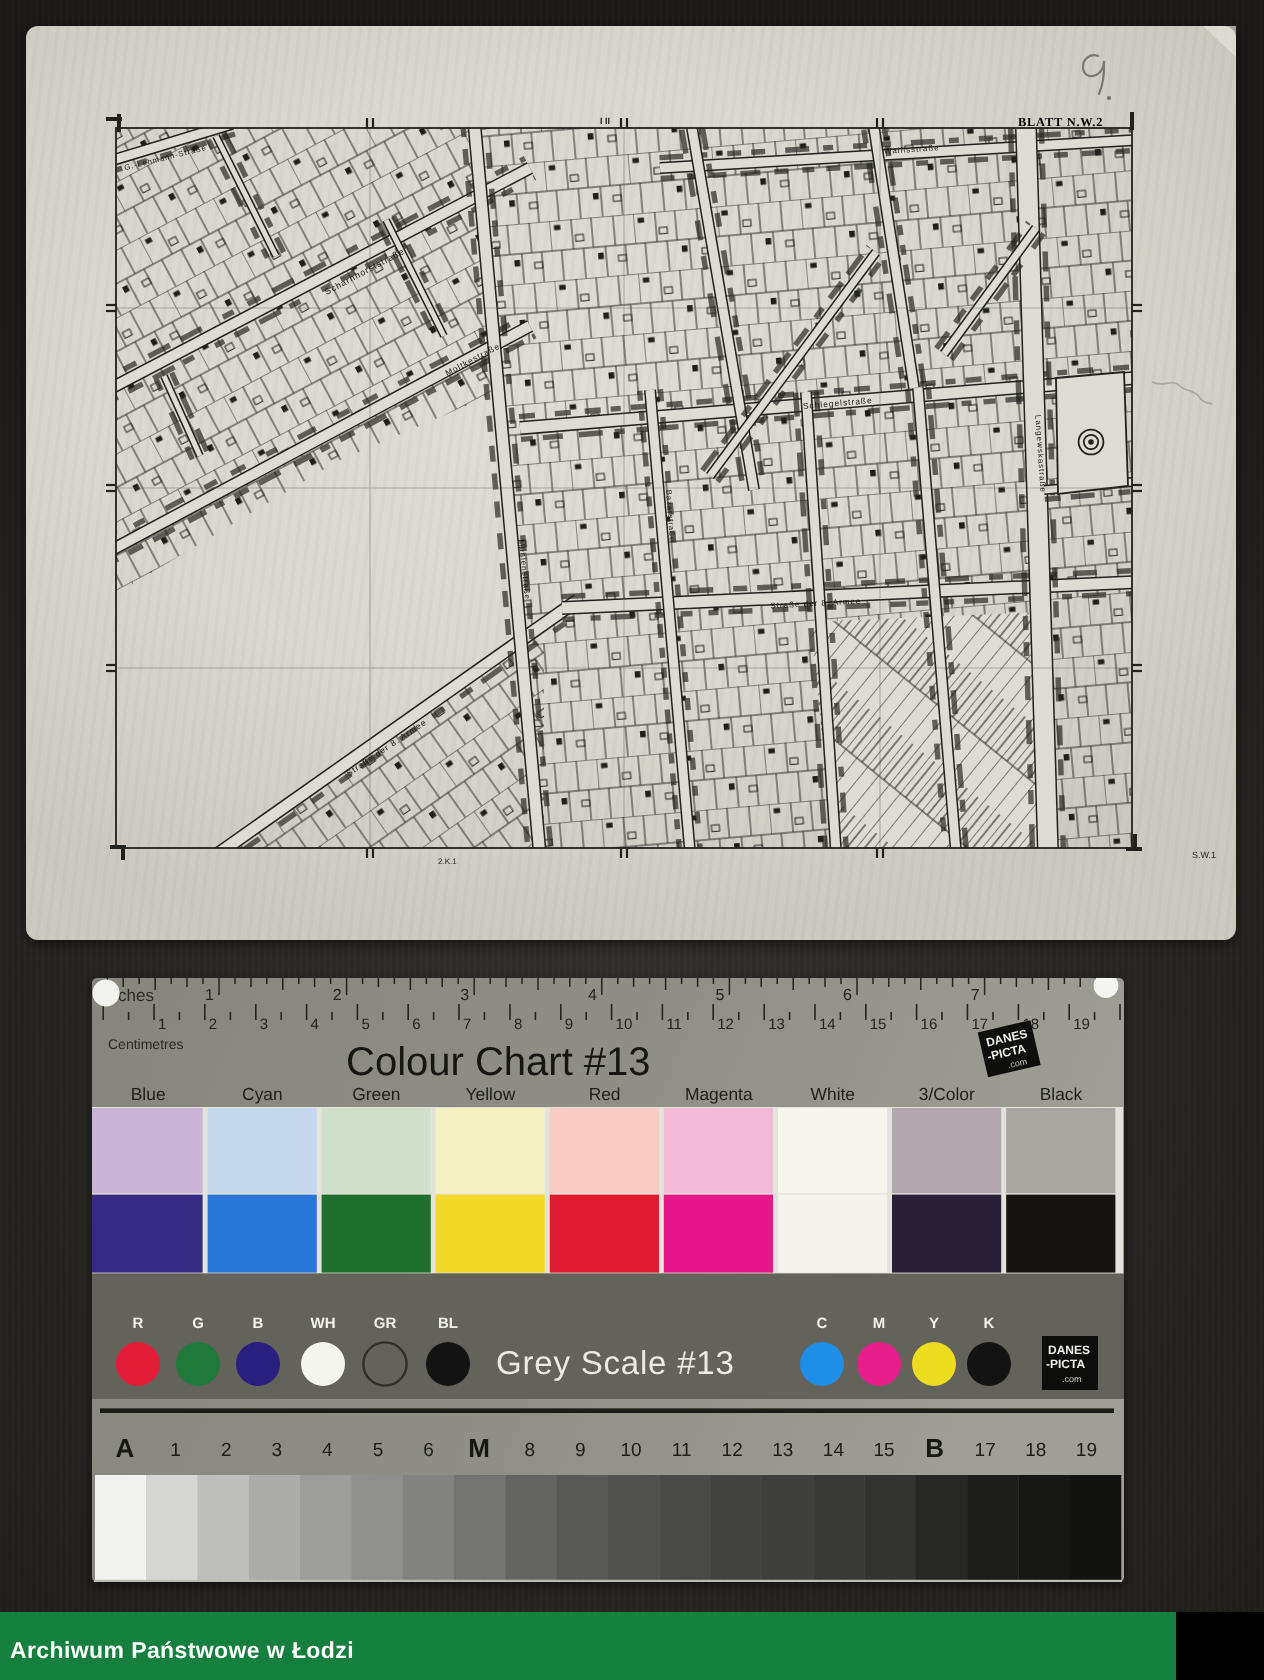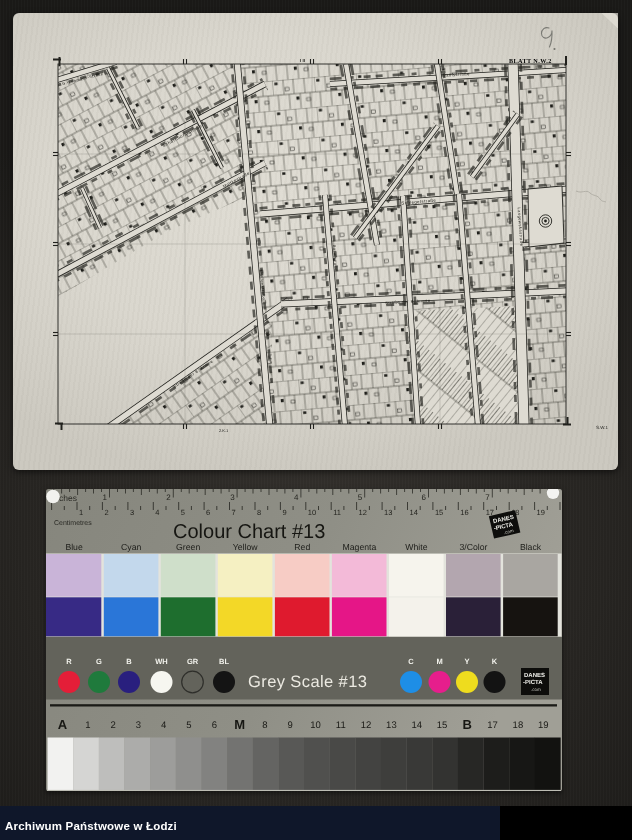--- a/index.html
+++ b/index.html
@@ -8,21 +8,21 @@
  background:radial-gradient(ellipse 80% 60% at 50% 66%, #33302c 0%, #262421 58%, #1a1917 100%);}
 #bg:after{content:"";position:absolute;inset:0;background:repeating-linear-gradient(90deg, rgba(255,255,255,0.018) 0 1px, transparent 1px 3px);}
 #photo{position:absolute;left:13px;top:13px;width:605px;height:457px;border-radius:6px;
  background:
   repeating-linear-gradient(97deg, rgba(110,105,95,0.035) 0 2px, rgba(255,255,255,0.02) 2px 5px),
   radial-gradient(ellipse 70% 62% at 44% 40%, #dfdcd3 0%, #d9d6cd 55%, #cbc8bf 100%);
  box-shadow:0 2px 6px rgba(0,0,0,0.55);}
 #photo svg{position:absolute;left:0;top:0;}
 #card{position:absolute;left:46px;top:489px;width:516px;height:302px;box-shadow:0 2px 5px rgba(0,0,0,0.5);}
 #card svg{position:absolute;left:0;top:0;}
-#caption{position:absolute;left:0;top:806px;width:500px;height:34px;background:#0f172a;}
+#caption{position:absolute;left:0;top:806px;width:588px;height:34px;background:#15803d;}
 #caption div{position:absolute;left:5px;top:14px;color:#fefefe;font-size:11.5px;font-weight:bold;letter-spacing:0.2px;}
 </style></head>
 <body>
 <div id="stage">
 
 <div id="bg"></div>
 
 <div id="photo">
 <svg width="605" height="457" viewBox="0 0 605 457">
         <defs>

